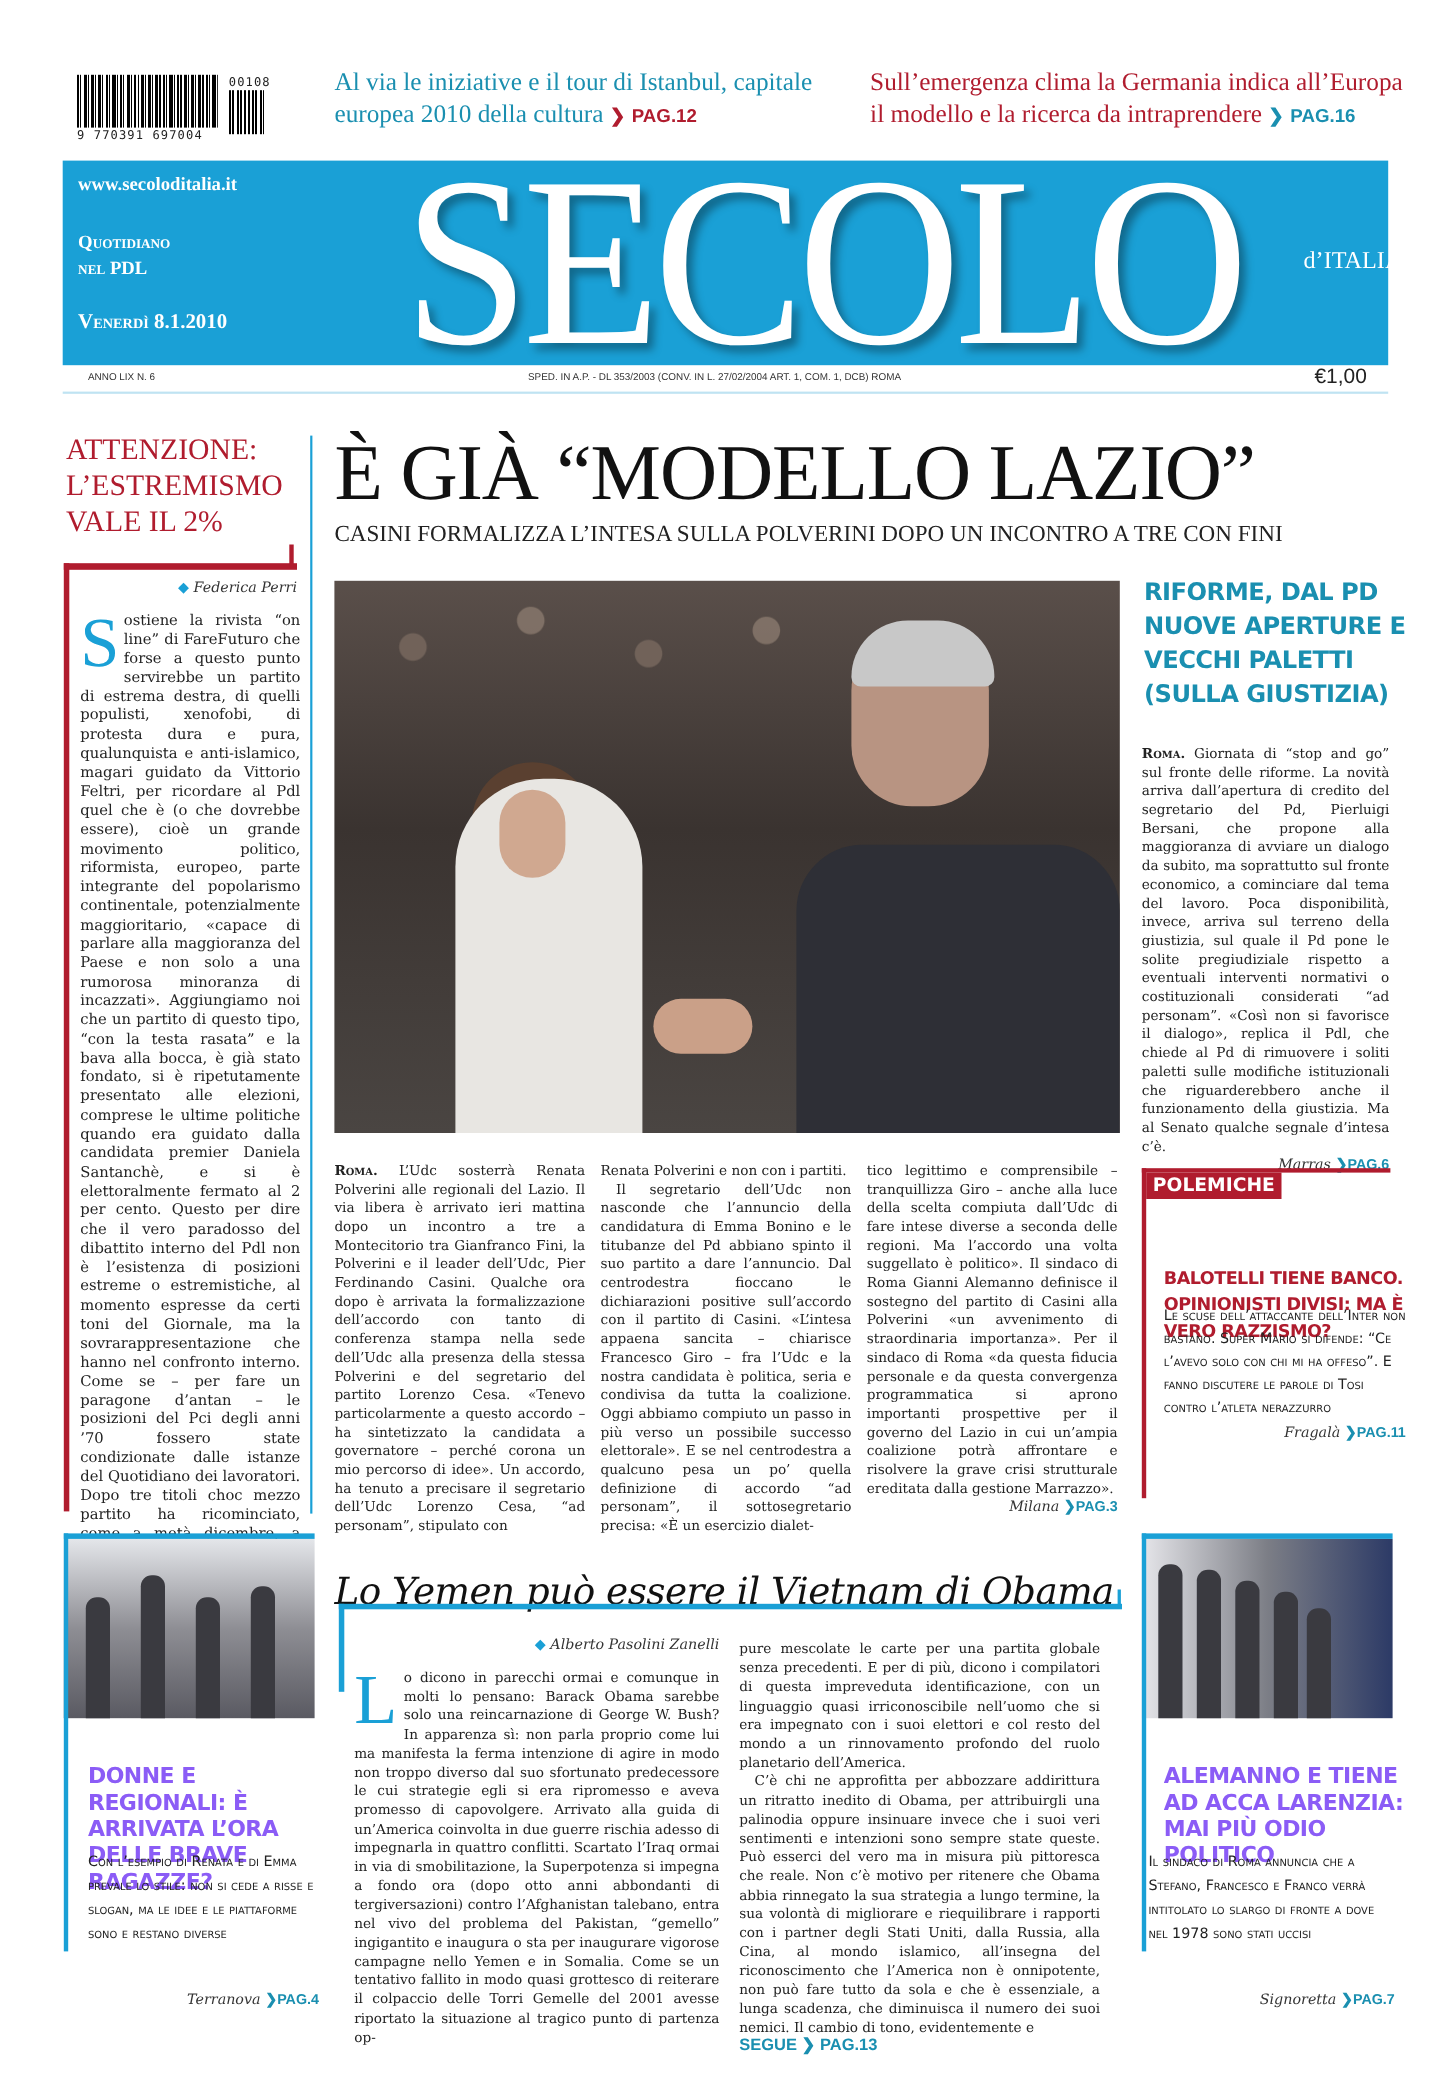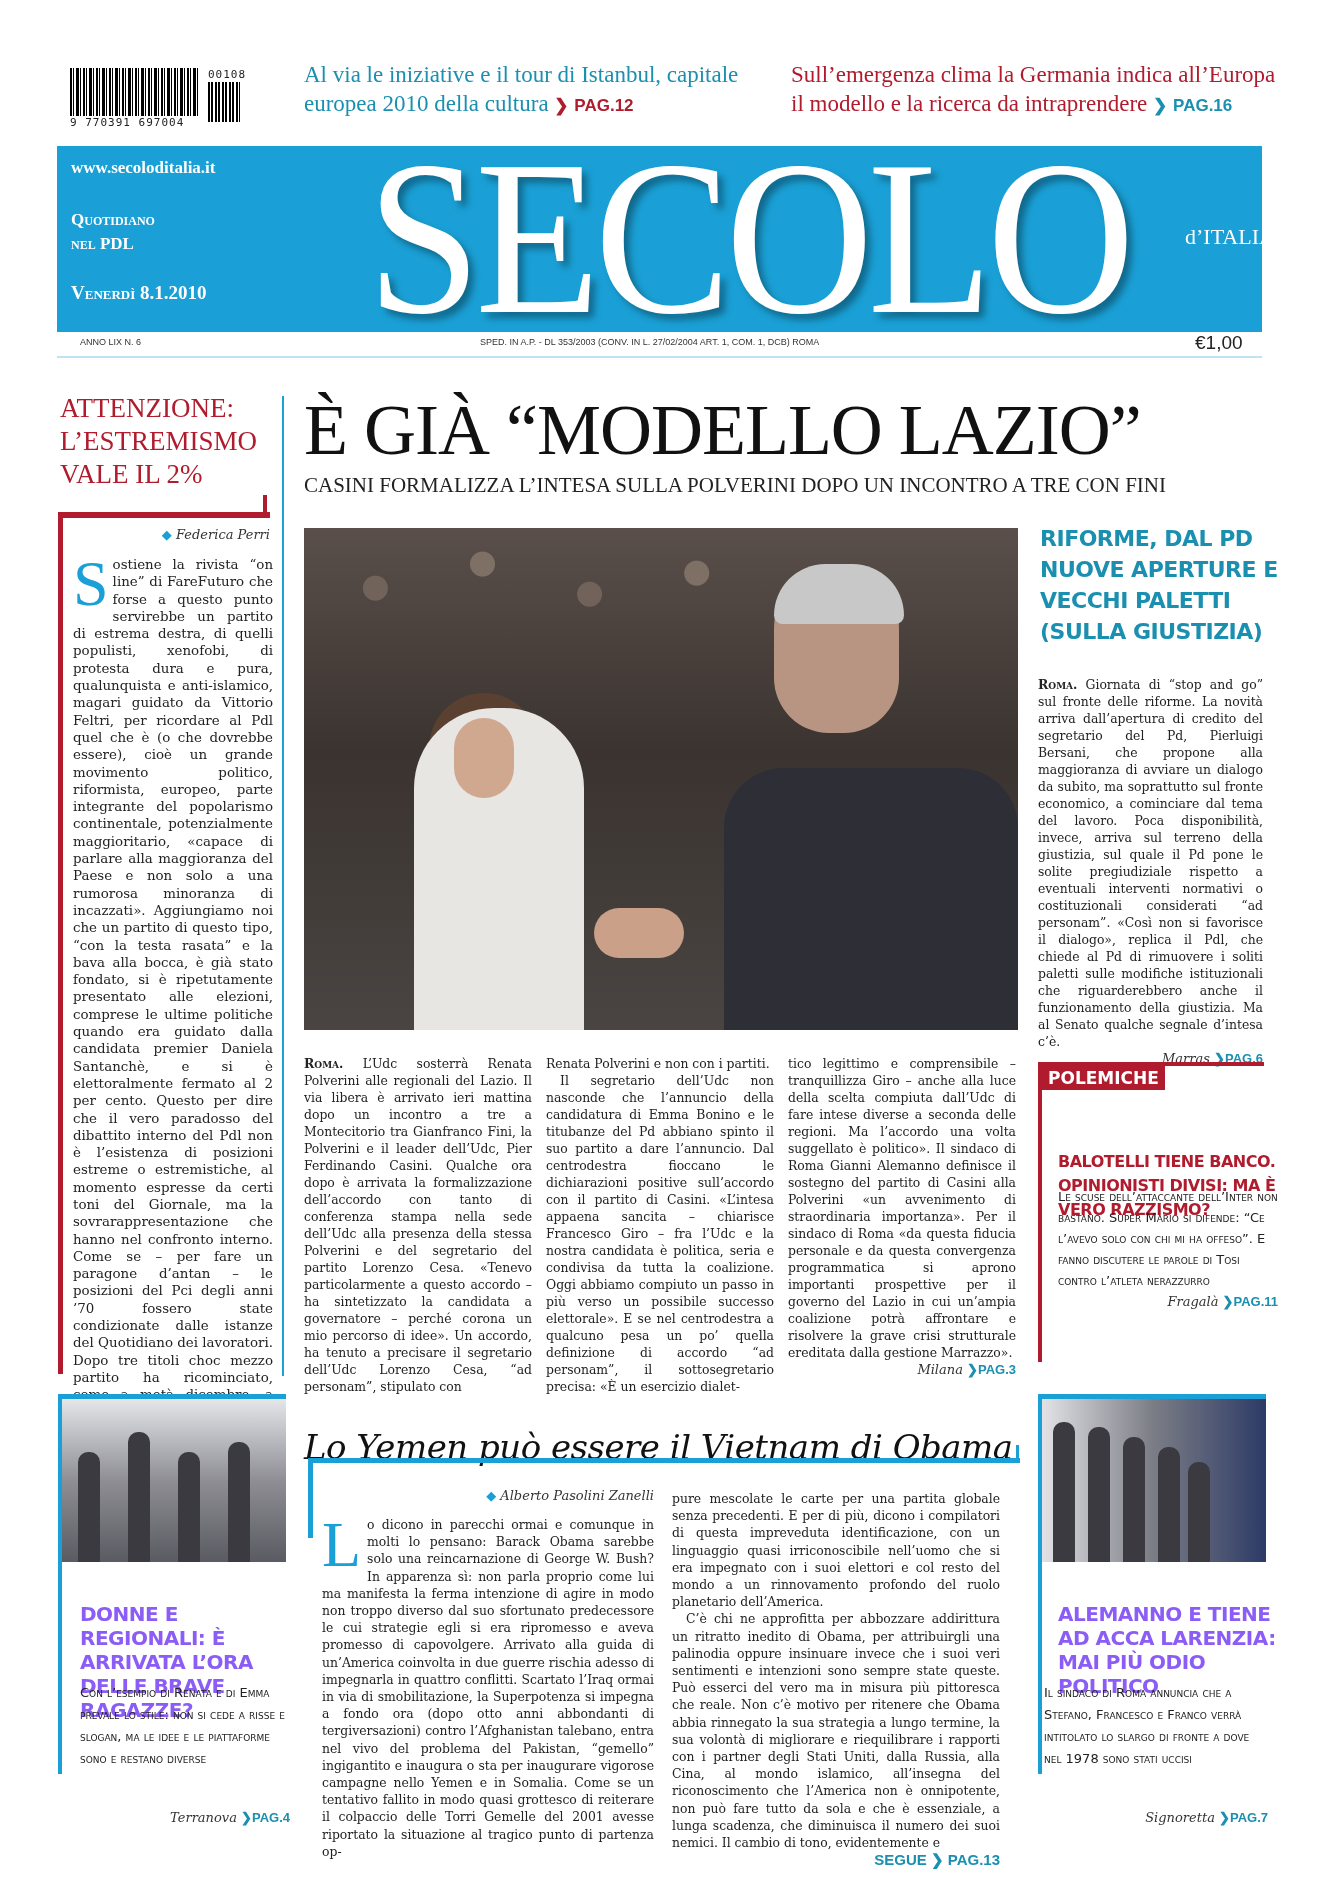--- a/index.html
+++ b/index.html
@@ -35,21 +35,21 @@
 
   
   .att-title { left: 60px; top: 392px; width: 220px; font-family: "Liberation Serif", serif; font-size: 27px; line-height: 33px; color: #b01c2e; }
   .red-h { left: 58px; top: 512px; width: 212px; height: 6px; background: #b01c2e; }
   .red-tick { left: 263px; top: 495px; width: 4px; height: 20px; background: #b01c2e; }
   .red-v { left: 58px; top: 512px; width: 5px; height: 862px; background: #b01c2e; }
   .byline { font-family: "DejaVu Serif", serif; font-style: italic; font-size: 13px; color: #333; text-align: right; }
   .byline .dia { color: #1aa0d6; font-style: normal; }
   .col-left { left: 73px; top: 545px; width: 200px; font-size: 13.4px; line-height: 17.3px; text-align: justify; hyphens: auto; }
   .dropcap { float: left; font-family: "Liberation Serif", serif; font-size: 64px; line-height: 52px; color: #1aa0d6; margin: 2px 4px 0 0; }
-  .segue { font-family: "Liberation Sans", sans-serif; font-weight: bold; color: #1a8fb0; font-size: 15px; text-align: right; }
+  .segue { font-family: "Liberation Sans", sans-serif; font-weight: bold; color: #1a8fb0; font-size: 15px; }
 
   .blue-v1 { left: 282px; top: 396px; width: 2px; height: 980px; background: #1aa0d6; }
 
   
   .headline { left: 304px; top: 392px; width: 970px; font-family: "Liberation Serif", serif; font-size: 72px; line-height: 76px; color: #111; letter-spacing: -1px; }
   .subhead { left: 304px; top: 473px; width: 970px; font-family: "Liberation Serif", serif; font-size: 21px; color: #222; letter-spacing: 0px; }
 
   
   .photo { left: 304px; top: 528px; width: 714px; height: 502px; background: linear-gradient(180deg, #5a4f4a 0%, #3a3330 45%, #4a4542 100%); overflow: hidden; }
   .ph-crowd { left: 0; top: 0; width: 100%; height: 60%; background: radial-gradient(circle at 10% 20%, #7a6a60 0 12px, transparent 13px), radial-gradient(circle at 25% 12%, #8a7a6e 0 12px, transparent 13px), radial-gradient(circle at 40% 22%, #7a6a60 0 12px, transparent 13px), radial-gradient(circle at 55% 15%, #8a7a6e 0 12px, transparent 13px), radial-gradient(circle at 70% 25%, #7a6a60 0 12px, transparent 13px); opacity: 0.8; }

